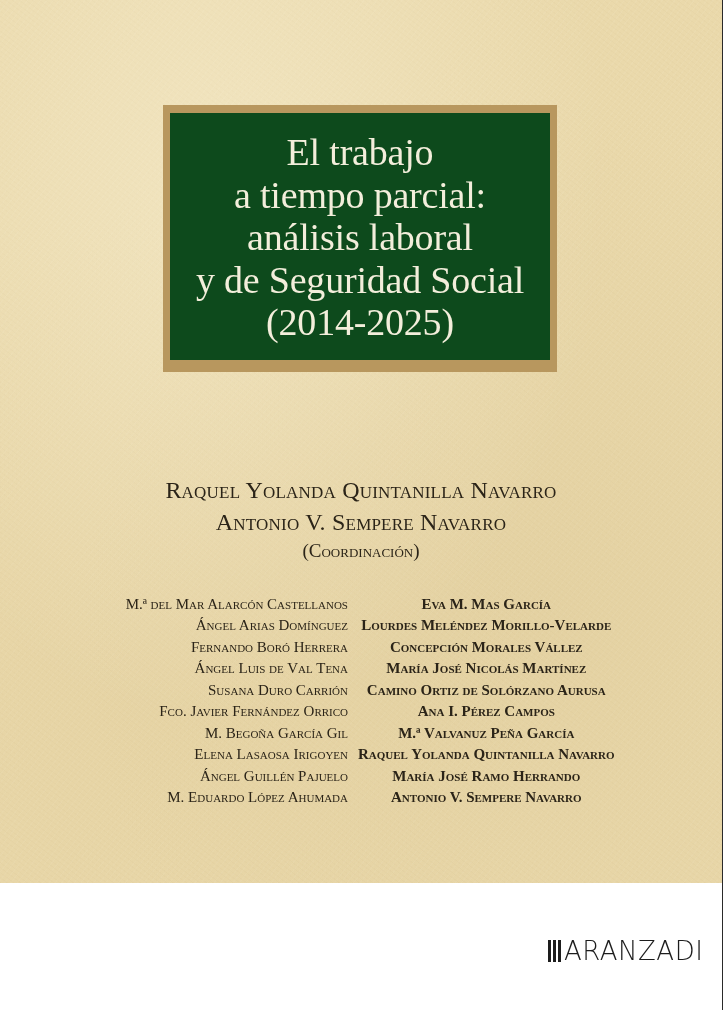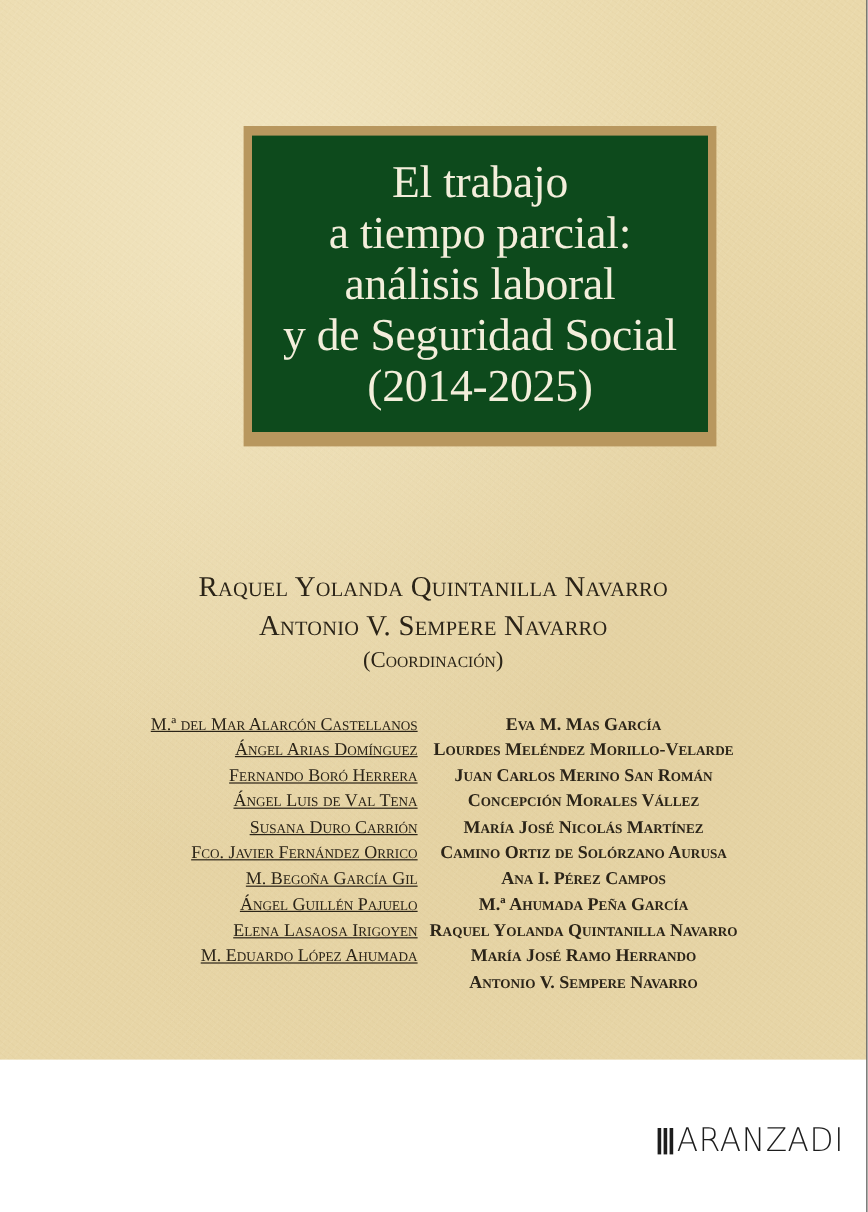--- a/index.html
+++ b/index.html
@@ -13,21 +13,21 @@
       radial-gradient(ellipse at 75% 70%, rgba(200,175,120,0.18) 0%, rgba(200,175,120,0) 60%),
       radial-gradient(ellipse at 15% 80%, rgba(210,185,130,0.15) 0%, rgba(210,185,130,0) 50%),
       repeating-linear-gradient(37deg, rgba(160,130,80,0.035) 0px, rgba(160,130,80,0.035) 1px, rgba(0,0,0,0) 1px, rgba(0,0,0,0) 4px),
       repeating-linear-gradient(-52deg, rgba(255,255,255,0.05) 0px, rgba(255,255,255,0.05) 1px, rgba(0,0,0,0) 1px, rgba(0,0,0,0) 5px),
       #ead9ab;
   }
   .right-edge { position: absolute; right: 0; top: 0; width: 1px; height: 1010px; background: #2a2a2a; }
 
   .title-frame {
     position: absolute; left: 163px; top: 105px; width: 394px; height: 267px;
-    background: #b8975e; padding: 8px 7px 12px 7px; margin-left: 40px;
+    background: #b8975e; padding: 8px 7px 12px 7px;
   }
   .title-box {
     width: 100%; height: 100%; background: #0d4a1c;
     display: flex; flex-direction: column; align-items: center; justify-content: center;
     padding-top: 2px;
   }
   .title-line {
     color: #f3eedb; font-family: "Liberation Serif", "DejaVu Serif", serif;
     font-size: 38px; line-height: 42.5px; white-space: nowrap; letter-spacing: -0.2px;
   }
@@ -36,21 +36,21 @@
     position: absolute; left: 0; top: 474px; width: 722px; text-align: center; color: #2b2418;
     font-family: "Liberation Serif", "DejaVu Serif", serif;
   }
   .coord-name { font-variant: small-caps; font-size: 24px; line-height: 32px; letter-spacing: 0.2px; }
   .coord-role { font-variant: small-caps; font-size: 19px; line-height: 26px; }
 
   .authors {
     position: absolute; left: 0; top: 594px; width: 722px; color: #2b2418;
     font-family: "Liberation Serif", "DejaVu Serif", serif;
   }
-  .col-left { position: absolute; right: calc(722px - 348px); top: 0; text-align: right; text-decoration: underline; }
+  .col-left { position: absolute; right: calc(722px - 348px); top: 0; text-align: right; }
   .col-right { position: absolute; left: 358px; top: 0; text-align: center; font-weight: bold; }
   .author { font-variant: small-caps; font-size: 15px; line-height: 21.45px; white-space: nowrap; }
 
   .publisher {
     position: absolute; left: 515px; top: 938px; height: 26px;
     display: flex; align-items: center; padding-left: 33px;
   }
   .logo-bars { display: flex; gap: 2px; height: 22px; margin-right: 3px; }
   .logo-bars span { width: 3px; height: 22px; background: #1d1d1d; display: block; }
   .logo-text {
@@ -82,33 +82,32 @@
 
   <div class="authors">
     <div class="col-left">
       <div class="author">M.ª del Mar Alarcón Castellanos</div>
       <div class="author">Ángel Arias Domínguez</div>
       <div class="author">Fernando Boró Herrera</div>
       <div class="author">Ángel Luis de Val Tena</div>
       <div class="author">Susana Duro Carrión</div>
       <div class="author">Fco. Javier Fernández Orrico</div>
       <div class="author">M. Begoña García Gil</div>
+      <div class="author">Elena Lasaosa Irigoyen</div>
       <div class="author">Ángel Guillén Pajuelo</div>
-      <div class="author">Elena Lasaosa Irigoyen</div>
       <div class="author">M. Eduardo López Ahumada</div>
     </div>
     <div class="col-right">
       <div class="author">Eva M. Mas García</div>
       <div class="author">Lourdes Meléndez Morillo-Velarde</div>
-      <div class="author">Juan Carlos Merino San Román</div>
       <div class="author">Concepción Morales Vállez</div>
       <div class="author">María José Nicolás Martínez</div>
       <div class="author">Camino Ortiz de Solórzano Aurusa</div>
       <div class="author">Ana I. Pérez Campos</div>
-      <div class="author">M.ª Ahumada Peña García</div>
+      <div class="author">M.ª Valvanuz Peña García</div>
       <div class="author">Raquel Yolanda Quintanilla Navarro</div>
       <div class="author">María José Ramo Herrando</div>
       <div class="author">Antonio V. Sempere Navarro</div>
     </div>
   </div>
 </div>
 
 <div class="publisher">
   <div class="logo-bars">
     <span></span>

